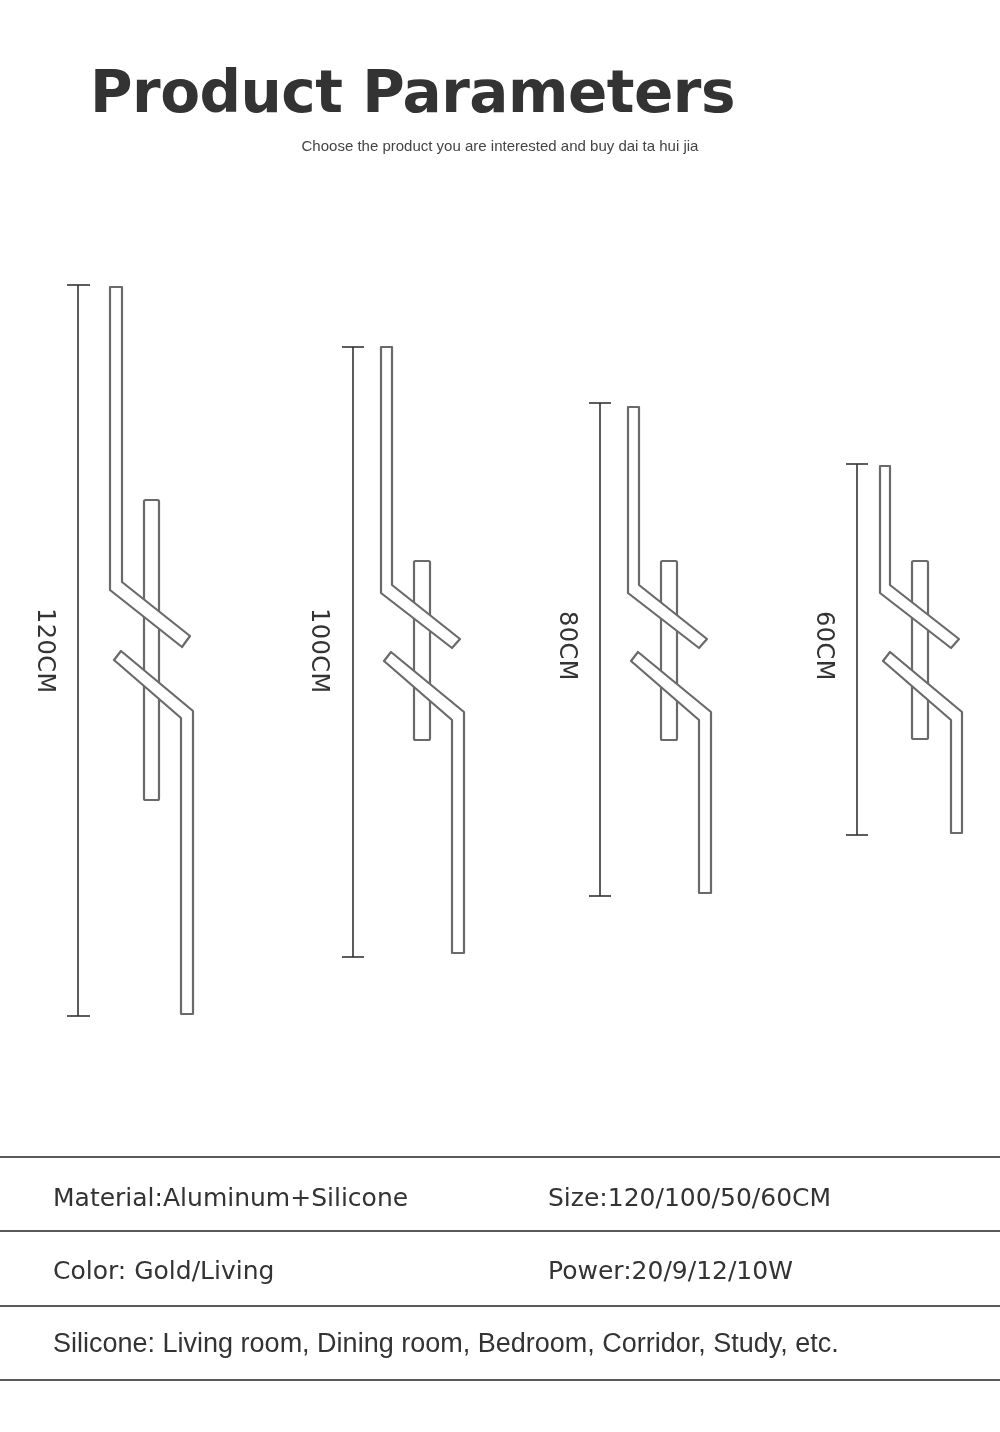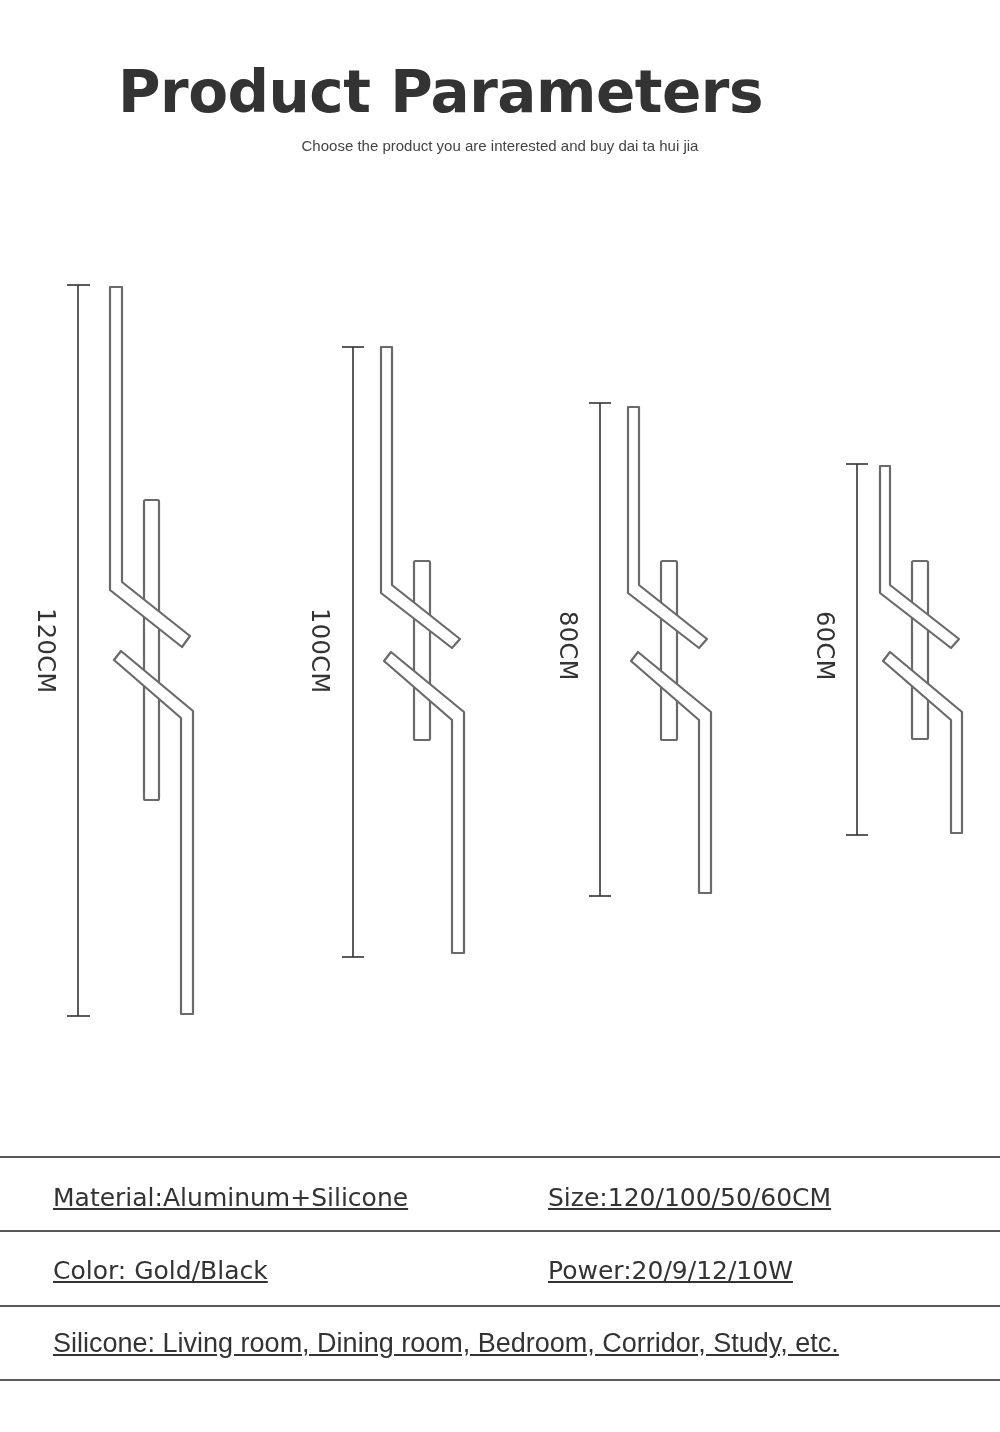--- a/index.html
+++ b/index.html
@@ -1,29 +1,29 @@
 <!DOCTYPE html>
 <html><head>
 <meta charset="utf-8">
 <style>
   html, body { margin: 0; padding: 0; background: #ffffff; }
   body { width: 1000px; height: 1432px; position: relative; overflow: hidden;
          font-family: "DejaVu Sans", "Liberation Sans", sans-serif; color: #333333; }
   .title { position: absolute; left: 0; width: 825px; top: 52px; text-align: center;
            font-family: "DejaVu Sans", sans-serif; font-weight: bold; font-size: 58px;
-           letter-spacing: -0.5px; color: #333333; line-height: 80px; padding-left: 28px; }
+           letter-spacing: -0.5px; color: #333333; line-height: 80px; }
   .subtitle { position: absolute; left: 0; width: 1000px; top: 137px; text-align: center;
               font-family: "Liberation Sans", sans-serif; font-size: 15px; color: #444444; }
   .diagram { position: absolute; left: 0; top: 0; width: 1000px; height: 1100px; }
   .dim-label { position: absolute; font-family: "DejaVu Sans", sans-serif; font-size: 24px;
                color: #333333; transform-origin: center center; transform: rotate(90deg);
                white-space: nowrap; letter-spacing: 0.5px; }
   .rule { position: absolute; left: 0; width: 1000px; height: 2px; background: #5a5a5a; }
   .spec { position: absolute; font-family: "DejaVu Sans", sans-serif; font-size: 25px;
-          color: #333333; white-space: nowrap; line-height: 30px; text-decoration: underline; }
+          color: #333333; white-space: nowrap; line-height: 30px; }
   .spec-wide { font-family: "Liberation Sans", sans-serif; font-size: 27px; }
 </style>
 </head>
 <body>
 
 <div class="title">Product Parameters</div>
 <div class="subtitle">Choose the product you are interested and buy dai ta hui jia</div>
 
 <svg class="diagram" width="1000" height="1100" viewBox="0 0 1000 1100">
   <g fill="none" stroke="#333333" stroke-width="1.6">
@@ -84,19 +84,19 @@
 <div class="dim-label" style="left:6px; top:634px; width:80px; text-align:center;">120CM</div>
 <div class="dim-label" style="left:280px; top:634px; width:80px; text-align:center;">100CM</div>
 <div class="dim-label" style="left:528px; top:632px; width:80px; text-align:center;">80CM</div>
 <div class="dim-label" style="left:785px; top:632px; width:80px; text-align:center;">60CM</div>
 
 <div class="rule" style="top:1156px;"></div>
 <div class="spec" style="left:53px; top:1183px;">Material:Aluminum+Silicone</div>
 <div class="spec" style="left:548px; top:1183px;">Size:120/100/50/60CM</div>
 
 <div class="rule" style="top:1230px;"></div>
-<div class="spec" style="left:53px; top:1256px;">Color: Gold/Black</div>
+<div class="spec" style="left:53px; top:1256px;">Color: Gold/Living</div>
 <div class="spec" style="left:548px; top:1256px;">Power:20/9/12/10W</div>
 
 <div class="rule" style="top:1305px;"></div>
 <div class="spec spec-wide" style="left:53px; top:1328px;">Silicone: Living room, Dining room, Bedroom, Corridor, Study, etc.</div>
 
 <div class="rule" style="top:1379px;"></div>
 
 </body></html>

